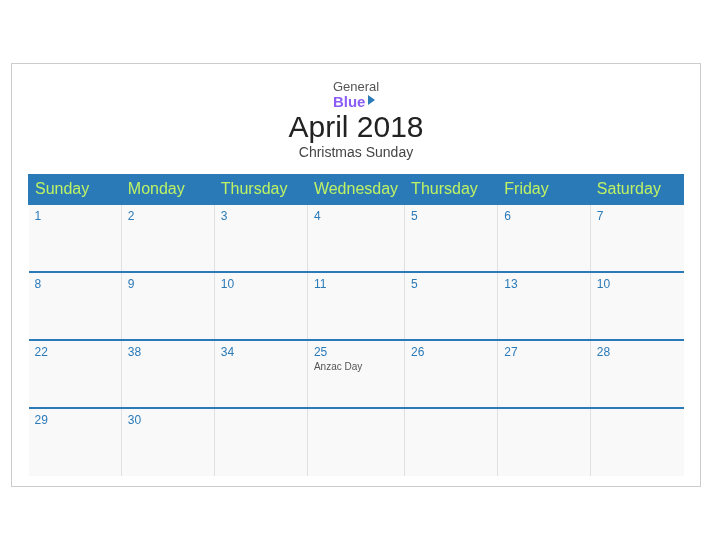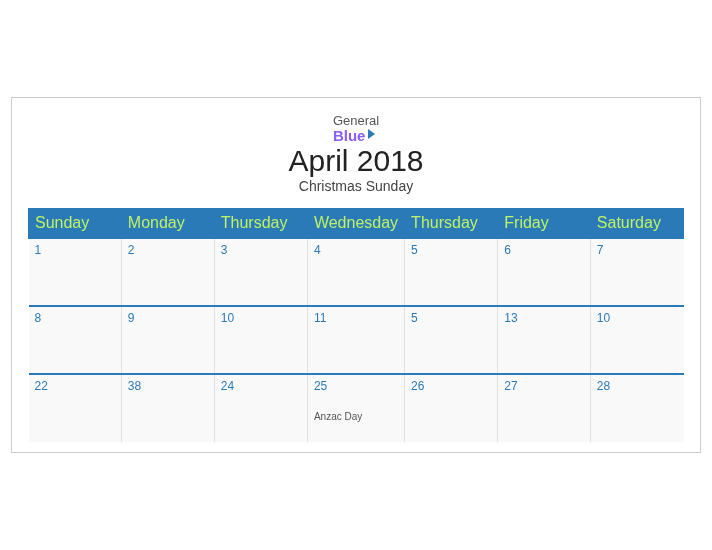--- a/index.html
+++ b/index.html
@@ -100,21 +100,21 @@
     .day-number {
       display: block;
       color: #2a7ab8;
       font-size: 12px;
       margin-bottom: 2px;
     }
     .day-event {
       display: block;
       font-size: 10px;
       color: #555;
-      margin-top: 18px;
+      margin-top: 2px;
     }
   </style>
 </head>
 <body>
 
 <div class="calendar-container">
   <div class="calendar-header">
     <div class="logo">
       <span class="logo-general">General</span>
       <span class="logo-blue">
@@ -186,31 +186,44 @@
           </td>
         </tr>
         <tr>
           <td>
             <span class="day-number">22</span>
           </td>
           <td>
             <span class="day-number">38</span>
           </td>
           <td>
-            <span class="day-number">24</span>
+            <span class="day-number">34</span>
           </td>
           <td>
             <span class="day-number">25</span>
             <span class="day-event">Anzac Day</span>
           </td>
           <td>
             <span class="day-number">26</span>
           </td>
           <td>
             <span class="day-number">27</span>
           </td>
           <td>
             <span class="day-number">28</span>
           </td>
+        </tr>
+        <tr>
+          <td>
+            <span class="day-number">29</span>
+          </td>
+          <td>
+            <span class="day-number">30</span>
+          </td>
+          <td></td>
+          <td></td>
+          <td></td>
+          <td></td>
+          <td></td>
         </tr>
       </tbody>
   </table>
 </div>
 
 </body></html>

